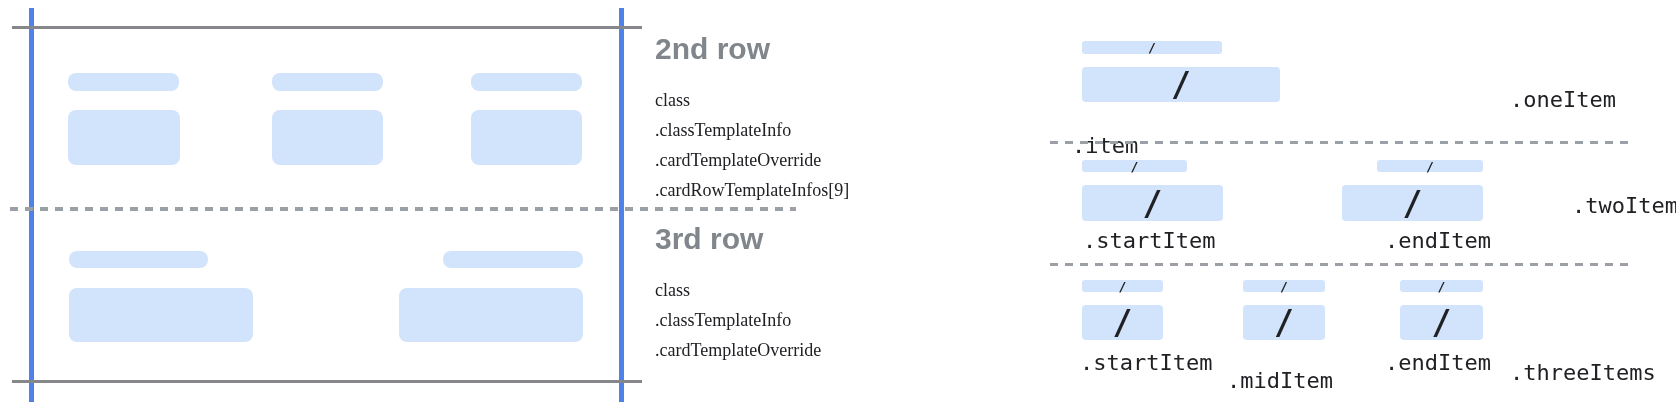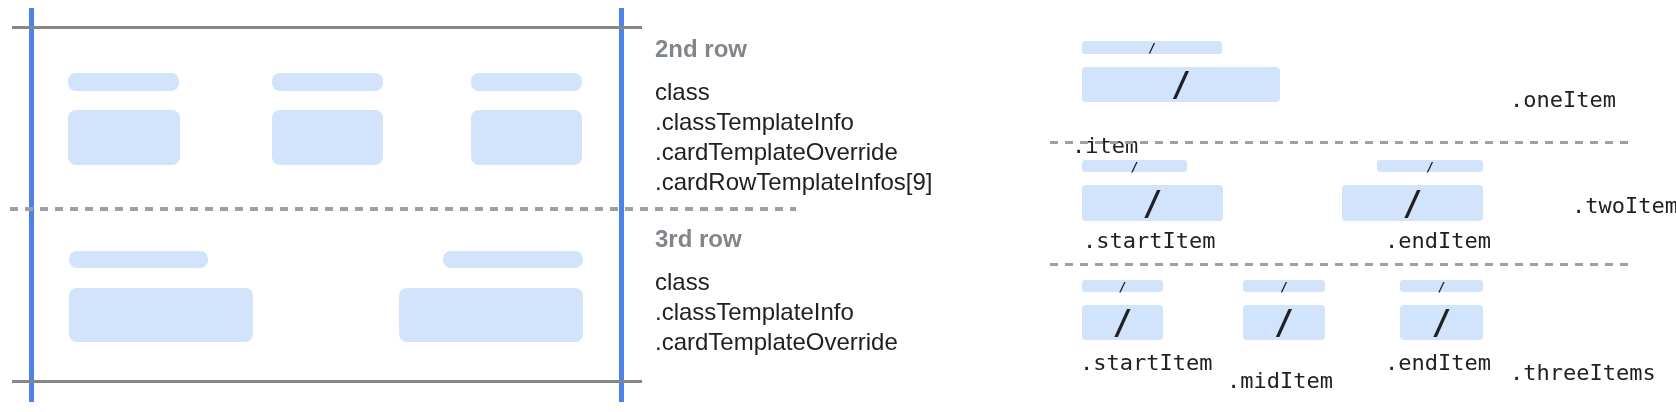--- a/index.html
+++ b/index.html
@@ -38,23 +38,23 @@
   
   #r3c1-label{left:69px; top:251px;width:139px;height:17px;}
   #r3c1-block{left:69px; top:288px;width:184px;height:54px;}
   #r3c2-label{left:443px;top:251px;width:140px;height:17px;}
   #r3c2-block{left:399px;top:288px;width:184px;height:54px;}
 
   
   .anno{position:absolute;left:655px;}
   #anno-row2{top:30px;}
   #anno-row3{top:220px;}
-  .anno-title{font-size:24px;font-weight:bold;color:var(--heading-gray);line-height:38px;letter-spacing:0;}
-  .anno-lines{margin-top:9px;font-family:Liberation Sans, sans-serif;
-              font-size:24px;color:var(--ink);line-height:30px;white-space:nowrap;}
+  .anno-title{font-size:30px;font-weight:bold;color:var(--heading-gray);line-height:38px;letter-spacing:0;}
+  .anno-lines{margin-top:17px;font-family:Liberation Serif, serif;
+              font-size:18px;color:var(--ink);line-height:30px;white-space:nowrap;}
 
   
   .slash-bar{position:absolute;background:var(--bar-fill);display:flex;
              align-items:center;justify-content:center;border-radius:4px;}
   .slash-bar.small{border-radius:3px;}
   .slash{font-family:"DejaVu Sans Mono","Liberation Mono",monospace;font-weight:bold;
          color:var(--ink);line-height:1;}
   .slash.lg{font-size:33px;}
   .slash.sm{font-size:13px;}
   .mono-label{position:absolute;font-family:"DejaVu Sans Mono","Liberation Mono",monospace;

